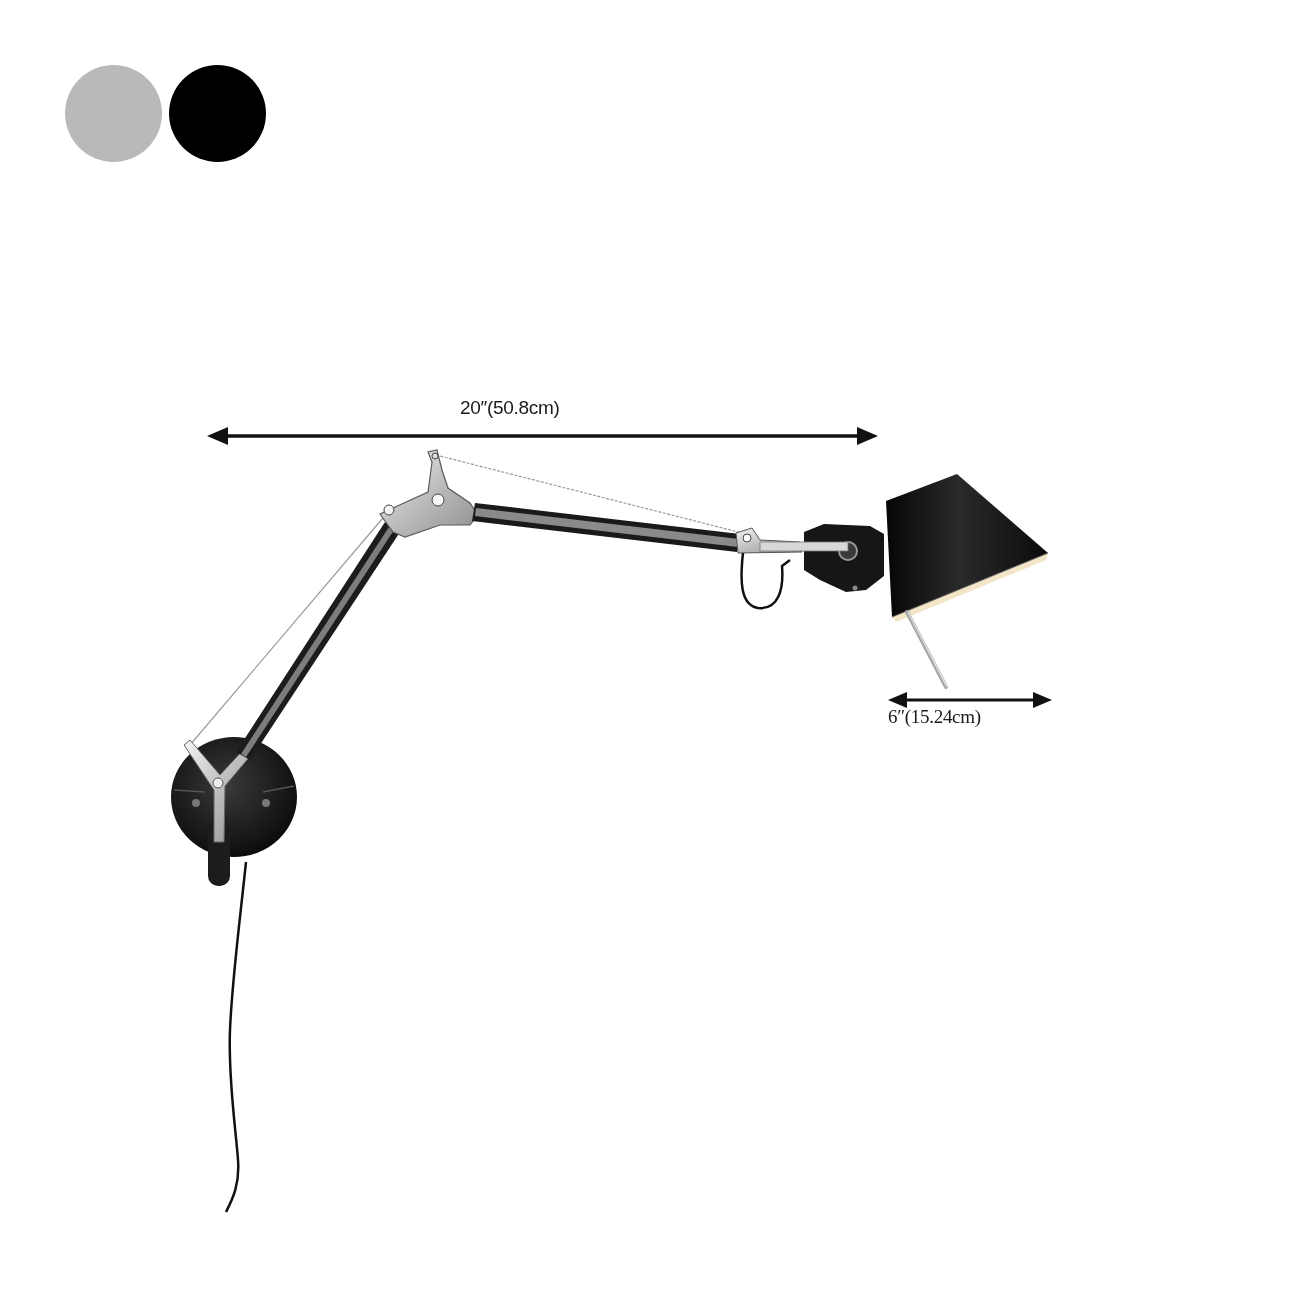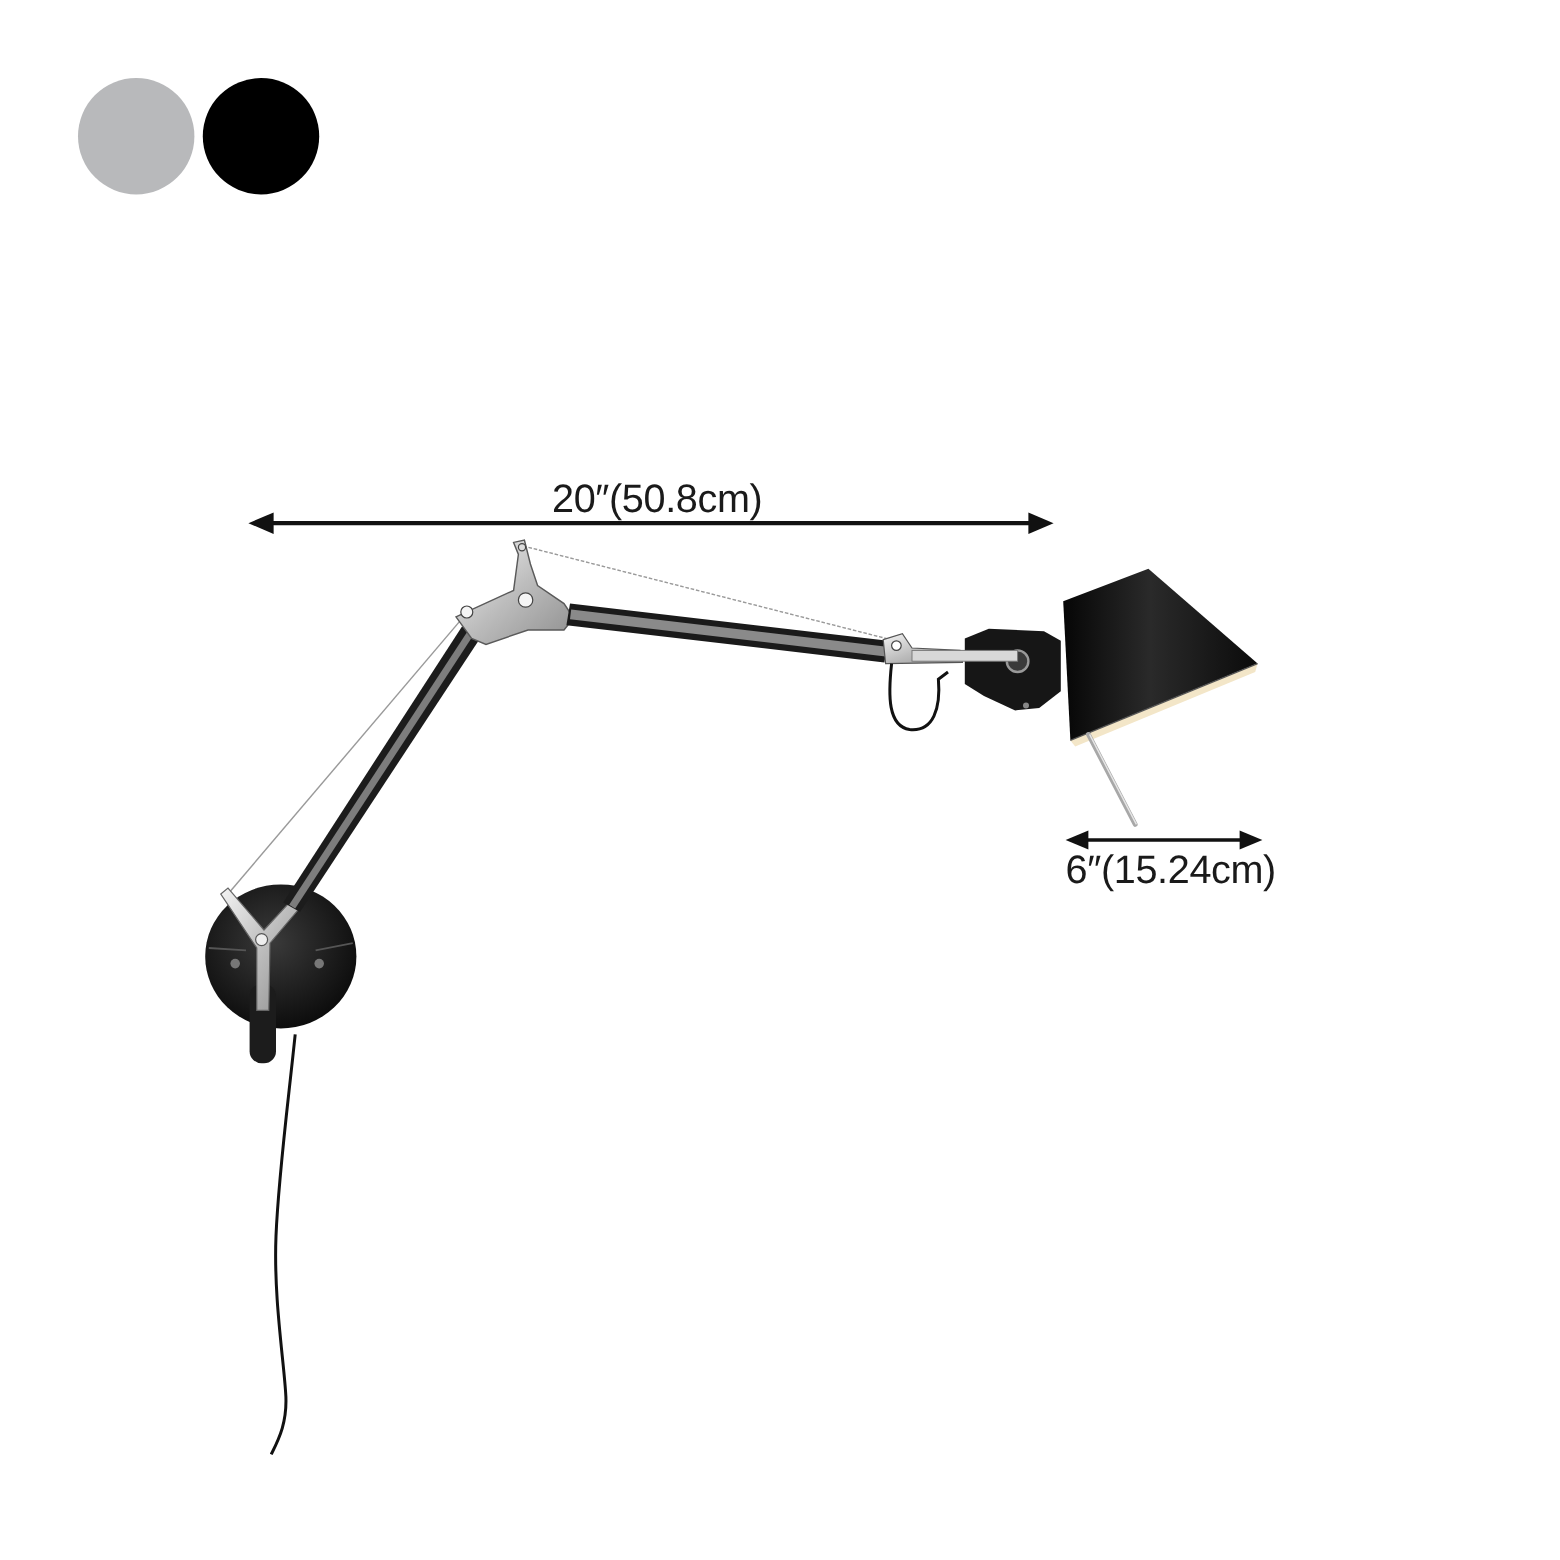--- a/index.html
+++ b/index.html
@@ -29,32 +29,33 @@
     }
     .stage {
       position: absolute;
       left: 0;
       top: 0;
       width: 1300px;
       height: 1300px;
     }
     .dim-label {
       position: absolute;
-      font-size: 33px;
+      font-size: 19px;
       color: #1a1a1a;
       letter-spacing: -0.3px;
       white-space: nowrap;
     }
     .dim-label.width {
       left: 460px;
       top: 397px;
     }
     .dim-label.shade {
       left: 888px;
       top: 706px;
+      font-family: Liberation Serif, serif;
     }
   </style>
 </head>
 <body>
 
 <div class="swatches">
   <div class="swatch" style="background:#b8b9bb" title="Silver"></div>
   <div class="swatch" style="background:#000000" title="Black"></div>
 </div>
 

